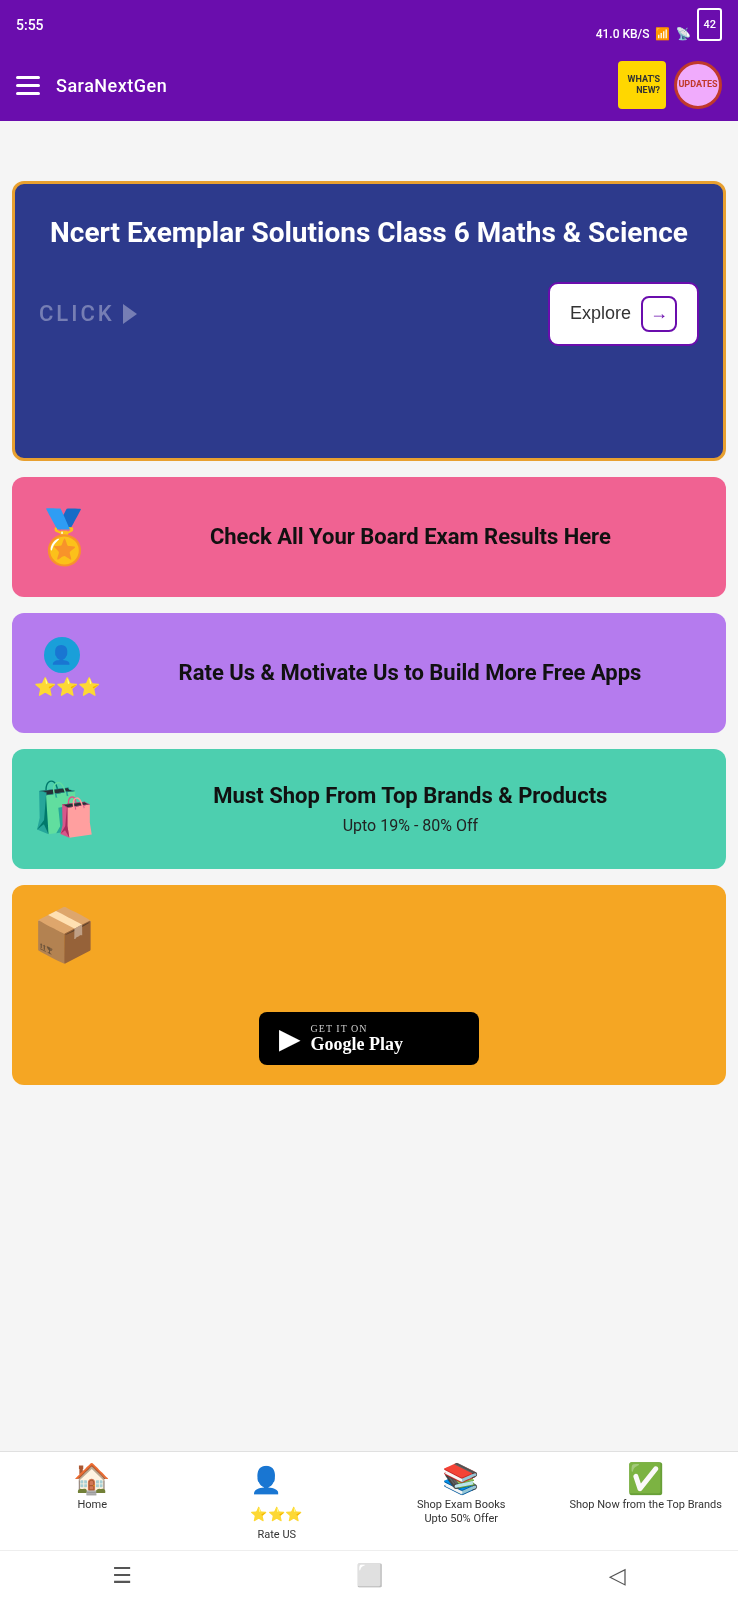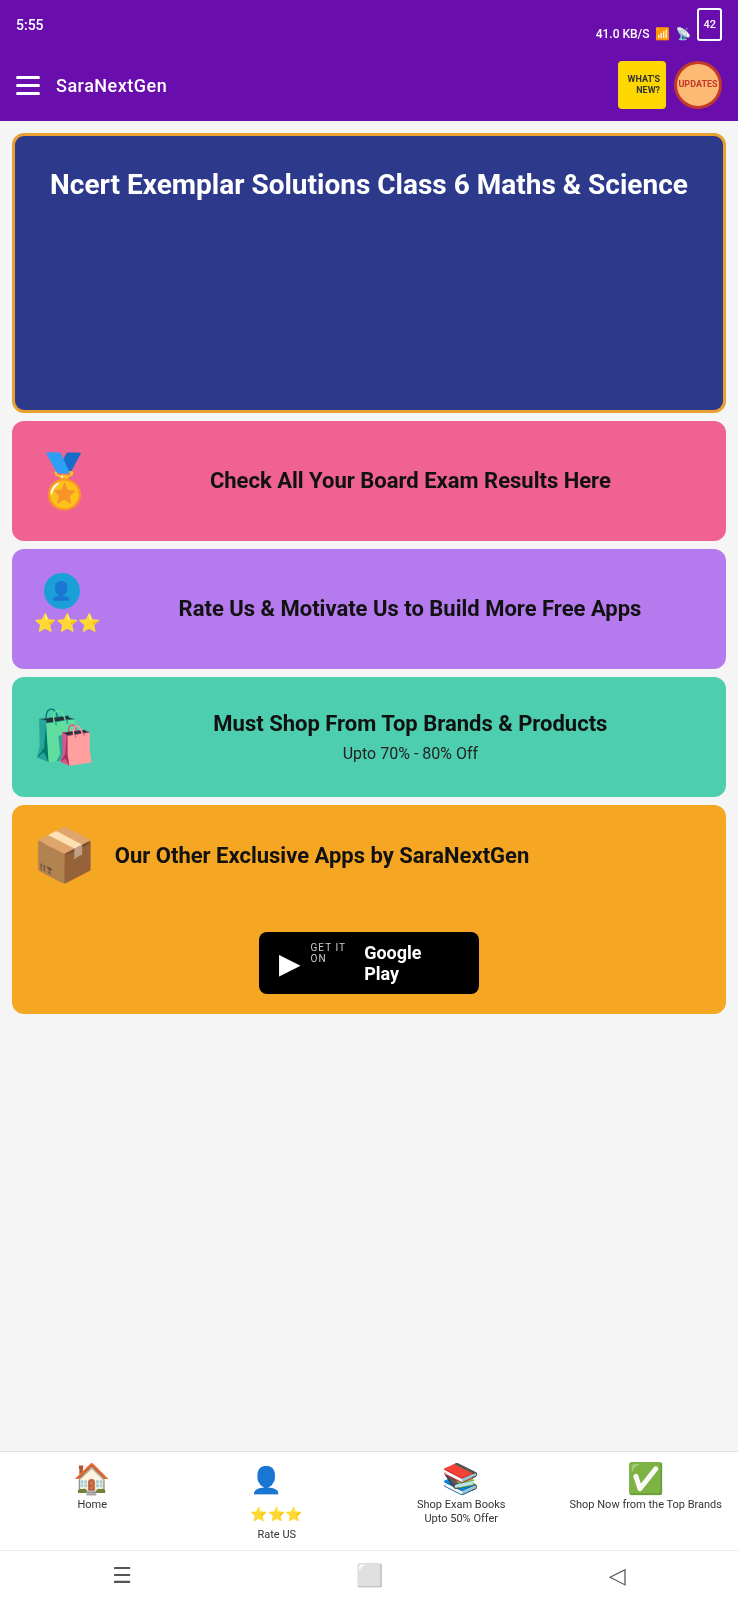--- a/index.html
+++ b/index.html
@@ -80,43 +80,44 @@
       border-radius: 4px;
       text-align: right;
       line-height: 1.2;
       width: 48px;
       height: 48px;
       display: flex;
       align-items: center;
       justify-content: center;
     }
     .updates-badge {
-      background: #fdba74;
+      background: #f0abfc;
       border-radius: 50%;
       width: 48px;
       height: 48px;
       display: flex;
       align-items: center;
       justify-content: center;
       font-size: 9px;
       font-weight: bold;
       color: #c0392b;
       border: 3px solid #c0392b;
       text-align: center;
       line-height: 1.1;
     }
 
     
     .main-content {
       flex: 1;
       padding: 12px 12px;
       display: flex;
       flex-direction: column;
-      gap: 8px;
+      gap: 16px;
       background: #f5f5f5;
+      margin-top: 48px;
     }
 
     
     .hero-banner {
       background: #2d3a8c;
       border-radius: 12px;
       border: 3px solid #e8a030;
       padding: 30px 24px 24px;
       display: flex;
       flex-direction: column;
@@ -225,20 +226,22 @@
       padding: 10px 20px;
       margin-top: 16px;
       cursor: pointer;
       width: 220px;
     }
     .gplay-icon {
       font-size: 28px;
     }
     .gplay-text {
       display: flex;
+      flex-direction: column;
+      font-family: Liberation Serif, serif;
     }
     .gplay-top {
       font-size: 10px;
       letter-spacing: 1px;
       color: #ccc;
     }
     .gplay-bottom {
       font-size: 18px;
       font-weight: bold;
     }
@@ -309,20 +312,30 @@
   <div class="header-icons">
     <div class="whats-new-badge">WHAT'S NEW?</div>
     <div class="updates-badge">UPDATES</div>
   </div>
 </div>
 
 <div class="main-content">
 
   <div class="hero-banner">
     <div class="hero-title">Ncert Exemplar Solutions Class 6 Maths &amp; Science</div>
+    <div class="hero-bottom">
+      <div class="click-text">
+        <span>CLICK</span>
+        <div class="click-arrow"></div>
+      </div>
+      <button class="explore-btn">
+        <span>Explore</span>
+        <div class="explore-arrow">→</div>
+      </button>
+    </div>
   </div>
 
   <div class="card card-pink">
     <div class="card-icon">🏅</div>
     <div class="card-text">
       <span>Check All Your Board Exam Results Here</span>
     </div>
   </div>
 
   <div class="card card-purple">
@@ -334,30 +347,27 @@
     </div>
     <div class="card-text">
       <span>Rate Us &amp; Motivate Us to Build More Free Apps</span>
     </div>
   </div>
 
   <div class="card card-teal">
     <div class="card-icon">🛍️</div>
     <div class="card-text">
       <span>Must Shop From Top Brands &amp; Products</span>
-      <div class="card-sub">Upto 70% - 80% Off</div>
+      <div class="card-sub">Upto 19% - 80% Off</div>
     </div>
   </div>
 
   <div class="card card-orange" style="flex-direction: column; align-items: flex-start; padding: 20px;">
     <div style="display:flex; align-items:center; gap:18px; width:100%;">
       <div class="card-icon">📦</div>
-      <div class="card-text" style="text-align:left;">
-        <span>Our Other Exclusive Apps by SaraNextGen</span>
-      </div>
     </div>
     <div style="display:flex; justify-content:center; width:100%; margin-top:12px;">
       <div class="google-play-btn">
         <span class="gplay-icon">▶</span>
         <div class="gplay-text">
           <span class="gplay-top">GET IT ON</span>
           <span class="gplay-bottom">Google Play</span>
         </div>
       </div>
     </div>

